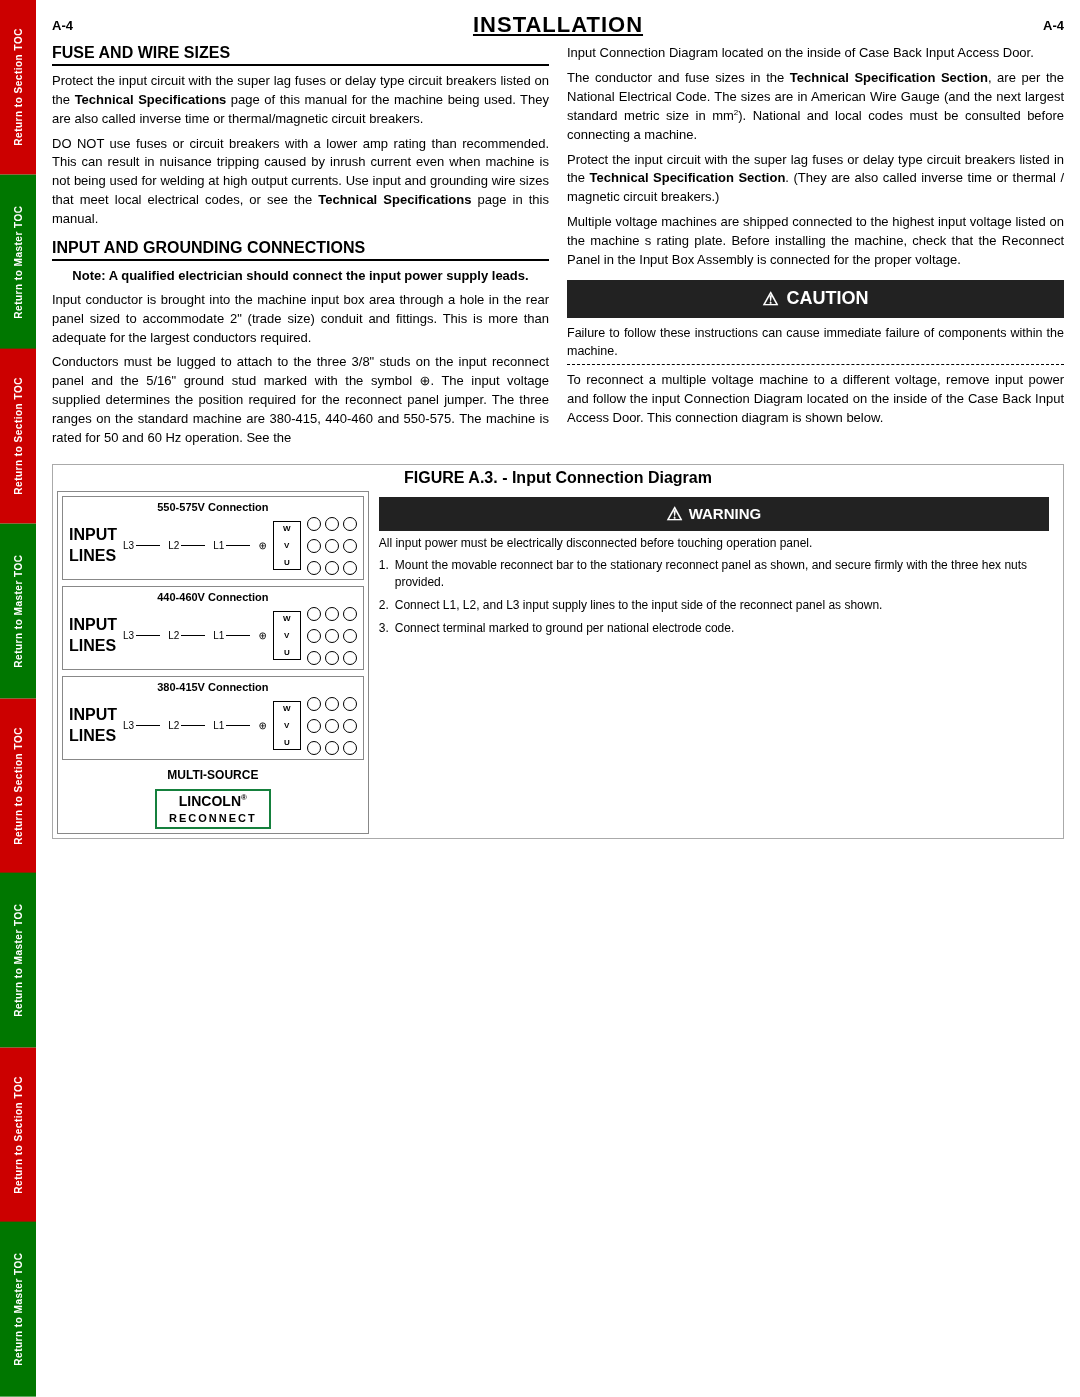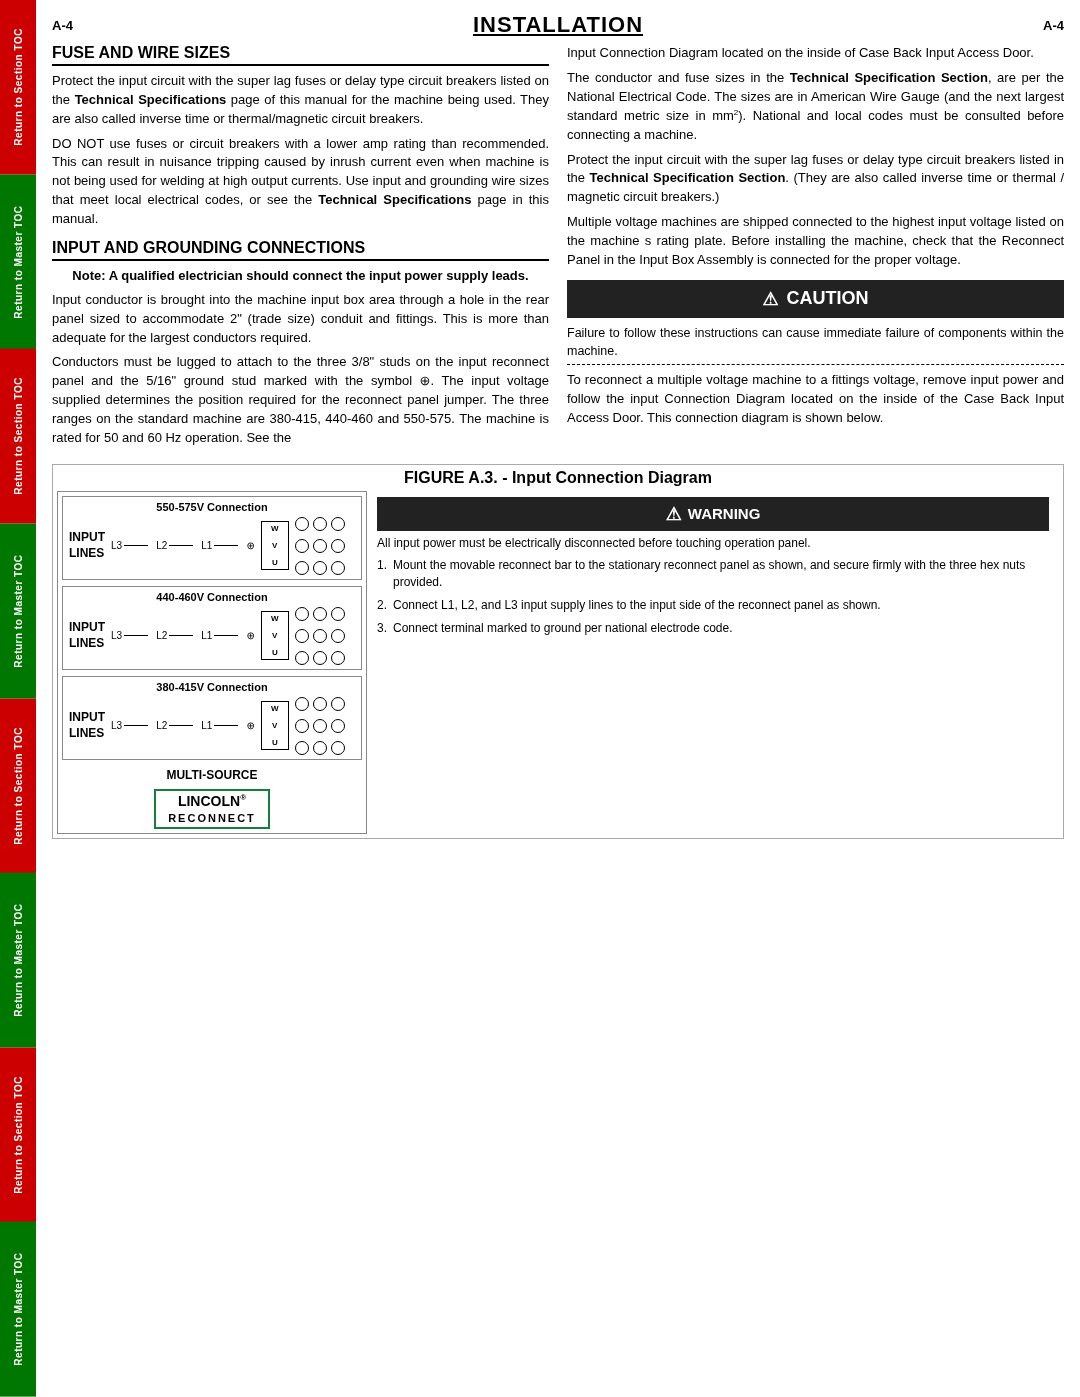--- a/index.html
+++ b/index.html
@@ -171,21 +171,21 @@
       font-weight: bold;
       font-size: 11px;
       margin-bottom: 4px;
     }
     .connection-diagram {
       display: flex;
       align-items: center;
       gap: 4px;
     }
     .input-lines-label {
-      font-size: 12px;
+      font-size: 16px;
       font-weight: bold;
       line-height: 1.3;
       margin-right: 2px;
       min-width: 36px;
     }
     .lines-block {
       display: flex;
       flex-direction: row;
       gap: 8px;
       font-size: 10px;
@@ -357,21 +357,21 @@
       <p>Protect the input circuit with the super lag fuses or delay type circuit breakers listed in the <strong>Technical Specification Section</strong>. (They are also called inverse time or thermal / magnetic circuit breakers.)</p>
 
       <p>Multiple voltage machines are shipped connected to the highest input voltage listed on the machine s rating plate. Before installing the machine, check that the Reconnect Panel in the Input Box Assembly is connected for the proper voltage.</p>
 
       <div class="caution-box">
         <span class="triangle-icon">⚠</span>
         <span>CAUTION</span>
       </div>
       <p class="caution-text">Failure to follow these instructions can cause immediate failure of components within the machine.</p>
       <hr class="dashed-separator">
-      <p>To reconnect a multiple voltage machine to a fittings voltage, remove input power and follow the input Connection Diagram located on the inside of the Case Back Input Access Door. This connection diagram is shown below.</p>
+      <p>To reconnect a multiple voltage machine to a different voltage, remove input power and follow the input Connection Diagram located on the inside of the Case Back Input Access Door. This connection diagram is shown below.</p>
 
     </div>
   </div>
 
   <div class="figure-section">
     <div class="figure-title">FIGURE A.3. - Input Connection Diagram</div>
     <div class="figure-content">
 
       <div class="diagram-col">
 

